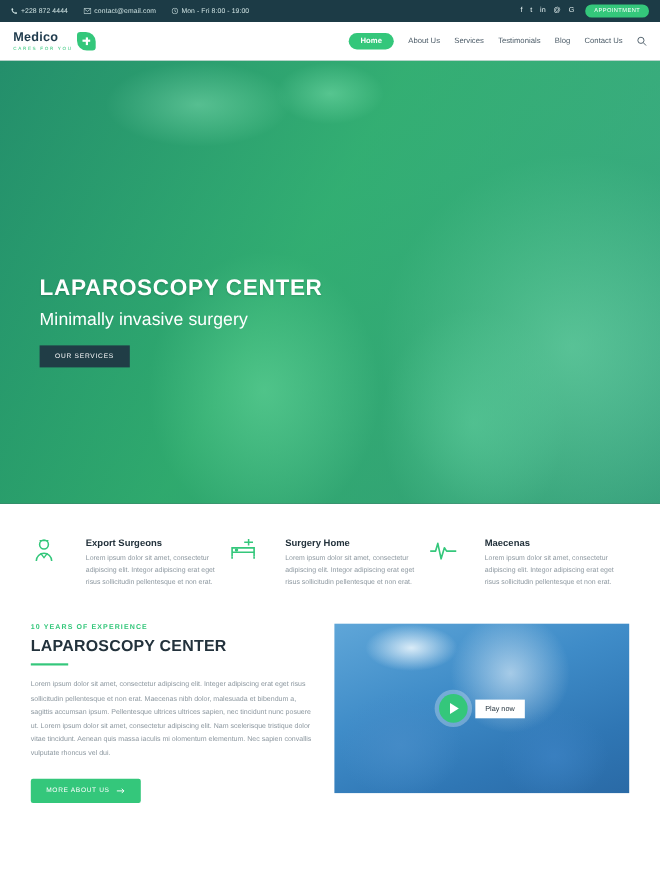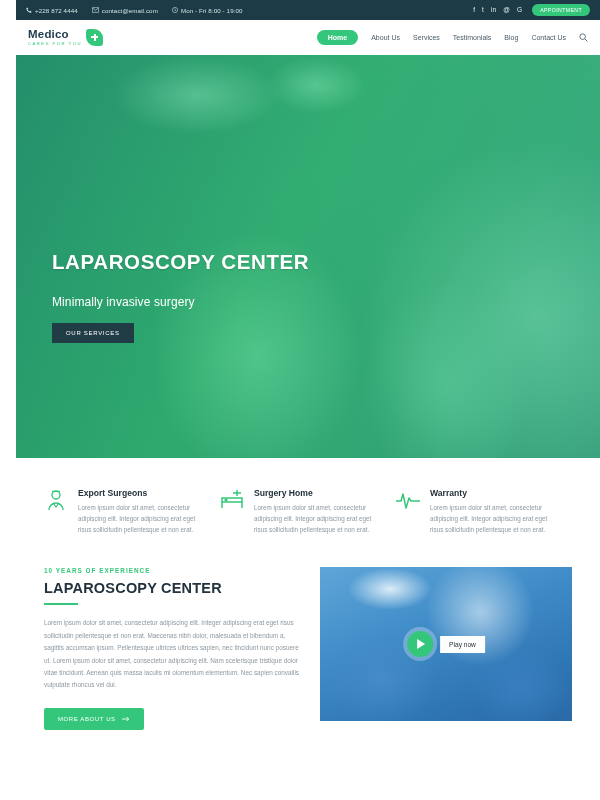--- a/index.html
+++ b/index.html
@@ -2,21 +2,21 @@
 <html><head>
 <meta charset="utf-8">
 <style>
   * { box-sizing: border-box; margin: 0; padding: 0; }
   html, body {
     width: 600px; height: 800px;
     font-family: "Liberation Sans", sans-serif;
     background: #ffffff;
     overflow: hidden;
   }
-  .page { width: 600px; height: 800px; position: relative; overflow: hidden; padding-left: 16px; }
+  .page { width: 600px; height: 800px; position: relative; overflow: hidden; }
 
   
   .topbar {
     height: 20px; background: #1c3b46; color: #cfe3e3;
     display: flex; align-items: center; padding: 0 10px;
     font-size: 6.2px; letter-spacing: .1px;
   }
   .topbar .tb-item { display: flex; align-items: center; gap: 3px; margin-right: 14px; white-space: nowrap; }
   .topbar .tb-item svg { display: block; }
   .topbar .spacer { flex: 1; }
@@ -75,35 +75,35 @@
   }
   .hero-overlay {
     position: absolute; inset: 0;
     background: linear-gradient(120deg, rgba(31,150,110,.80) 0%, rgba(52,199,123,.72) 45%, rgba(70,210,160,.60) 100%);
   }
   .hero-content { position: absolute; left: 36px; top: 196px; color: #fff; }
   .hero-title {
     font-size: 20.5px; font-weight: bold; letter-spacing: .6px; line-height: 1.1;
     text-shadow: 0 1px 2px rgba(0,0,0,.15);
   }
-  .hero-sub { font-size: 12px; margin-top: 21px; font-weight: normal; letter-spacing: .1px; }
+  .hero-sub { font-size: 16px; margin-top: 8px; font-weight: normal; letter-spacing: .1px; }
   .hero-desc {
     font-size: 7.4px; line-height: 1.65; margin-top: 7px; max-width: 228px; color: #f2fffa;
   }
   .hero-btn {
     margin-top: 14px; background: #203d46; color: #fff; border: none;
     font-size: 6px; letter-spacing: .7px; padding: 7px 14px; cursor: pointer;
     font-family: "Liberation Sans", sans-serif;
   }
 
   
   .features {
     display: flex; padding: 30px 28px 26px; gap: 0;
   }
-  .feature { flex: 1; display: flex; gap: 8px; padding-right: 12px; }
+  .feature { flex: 1; display: flex; gap: 24px; padding-right: 12px; }
   .feature .f-icon { width: 26px; flex: 0 0 26px; padding-top: 1px; }
   .feature h3 { font-size: 8.6px; color: #23323c; font-weight: bold; margin-bottom: 4px; }
   .feature p { font-size: 6.3px; line-height: 1.75; color: #8d98a0; }
 
   
   .about { display: flex; padding: 6px 28px 0; gap: 18px; }
   .about-left { width: 258px; }
   .eyebrow {
     font-size: 6.4px; color: #34c77b; letter-spacing: 1px; font-weight: bold;
     text-transform: uppercase;
@@ -250,21 +250,21 @@
         <p>Lorem ipsum dolor sit amet, consectetur adipiscing elit. Integor adipiscing erat eget risus sollicitudin pellentesque et non erat.</p>
       </div>
     </div>
     <div class="feature">
       <div class="f-icon">
         <svg width="24" height="22" viewBox="0 0 24 22">
           <path d="M0 12h5l2-7 3 14 3-10 2 3h9" fill="none" stroke="#34c77b" stroke-width="1.5" stroke-linejoin="round"></path>
         </svg>
       </div>
       <div>
-        <h3>Warranty</h3>
+        <h3>Maecenas</h3>
         <p>Lorem ipsum dolor sit amet, consectetur adipiscing elit. Integor adipiscing erat eget risus sollicitudin pellentesque et non erat.</p>
       </div>
     </div>
   </div>
 
   <div class="about">
     <div class="about-left">
       <div class="eyebrow">10 YEARS OF EXPERIENCE</div>
       <div class="about-title">LAPAROSCOPY CENTER</div>
       <div class="title-rule"></div>

